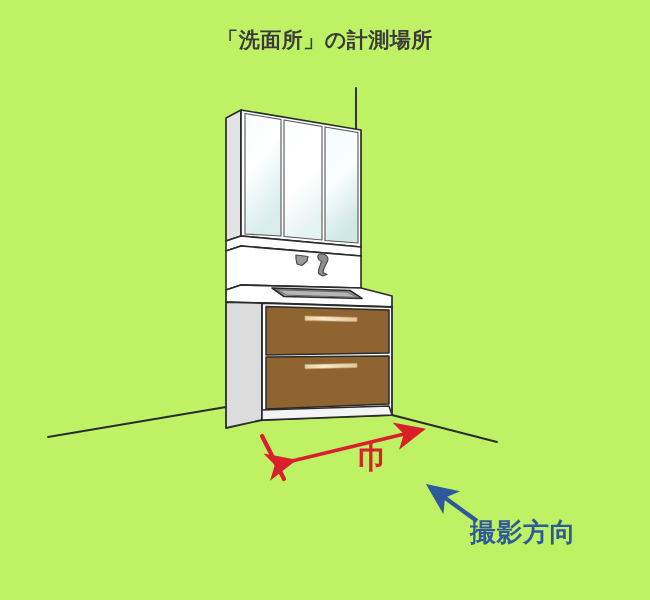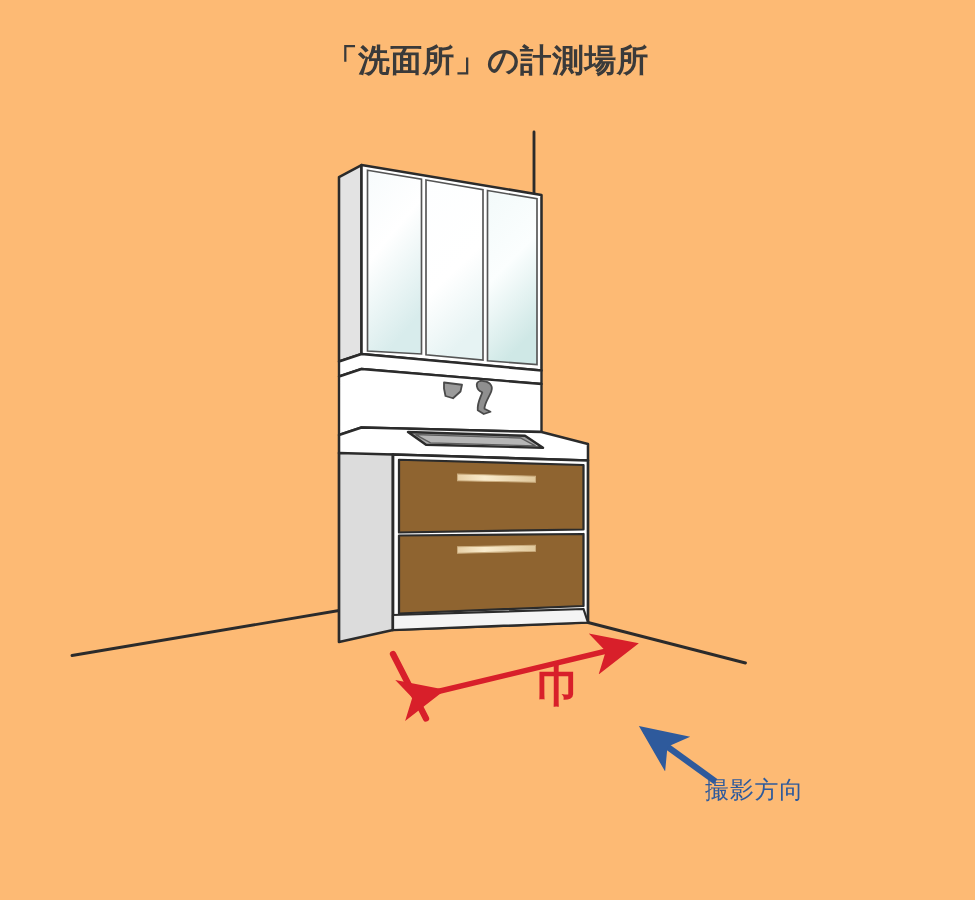--- a/index.html
+++ b/index.html
@@ -13,21 +13,21 @@
     position: relative;
     font-family: "DejaVu Sans", "Liberation Sans", sans-serif;
     overflow: hidden;
   }
   #page {
     position: absolute;
     left: 0;
     top: 0;
     width: 650px;
     height: 600px;
-    background: #fdba74;
+    background: #bef264;
   }
   #title {
     position: absolute;
     left: 0;
     top: 26px;
     width: 650px;
     text-align: center;
     font-size: 21px;
     font-weight: bold;
     color: #3a3a3a;
@@ -47,22 +47,22 @@
     top: 443px;
     font-size: 30px;
     font-weight: bold;
     color: #d81f2a;
     line-height: 1;
   }
   .lbl-direction {
     position: absolute;
     left: 470px;
     top: 519px;
-    font-size: 16px;
-    font-weight: normal;
+    font-size: 26px;
+    font-weight: bold;
     color: #2e5a9c;
     line-height: 1;
     letter-spacing: 0.5px;
   }
 </style>
 </head>
 <body>
 
 <div id="page">
 

